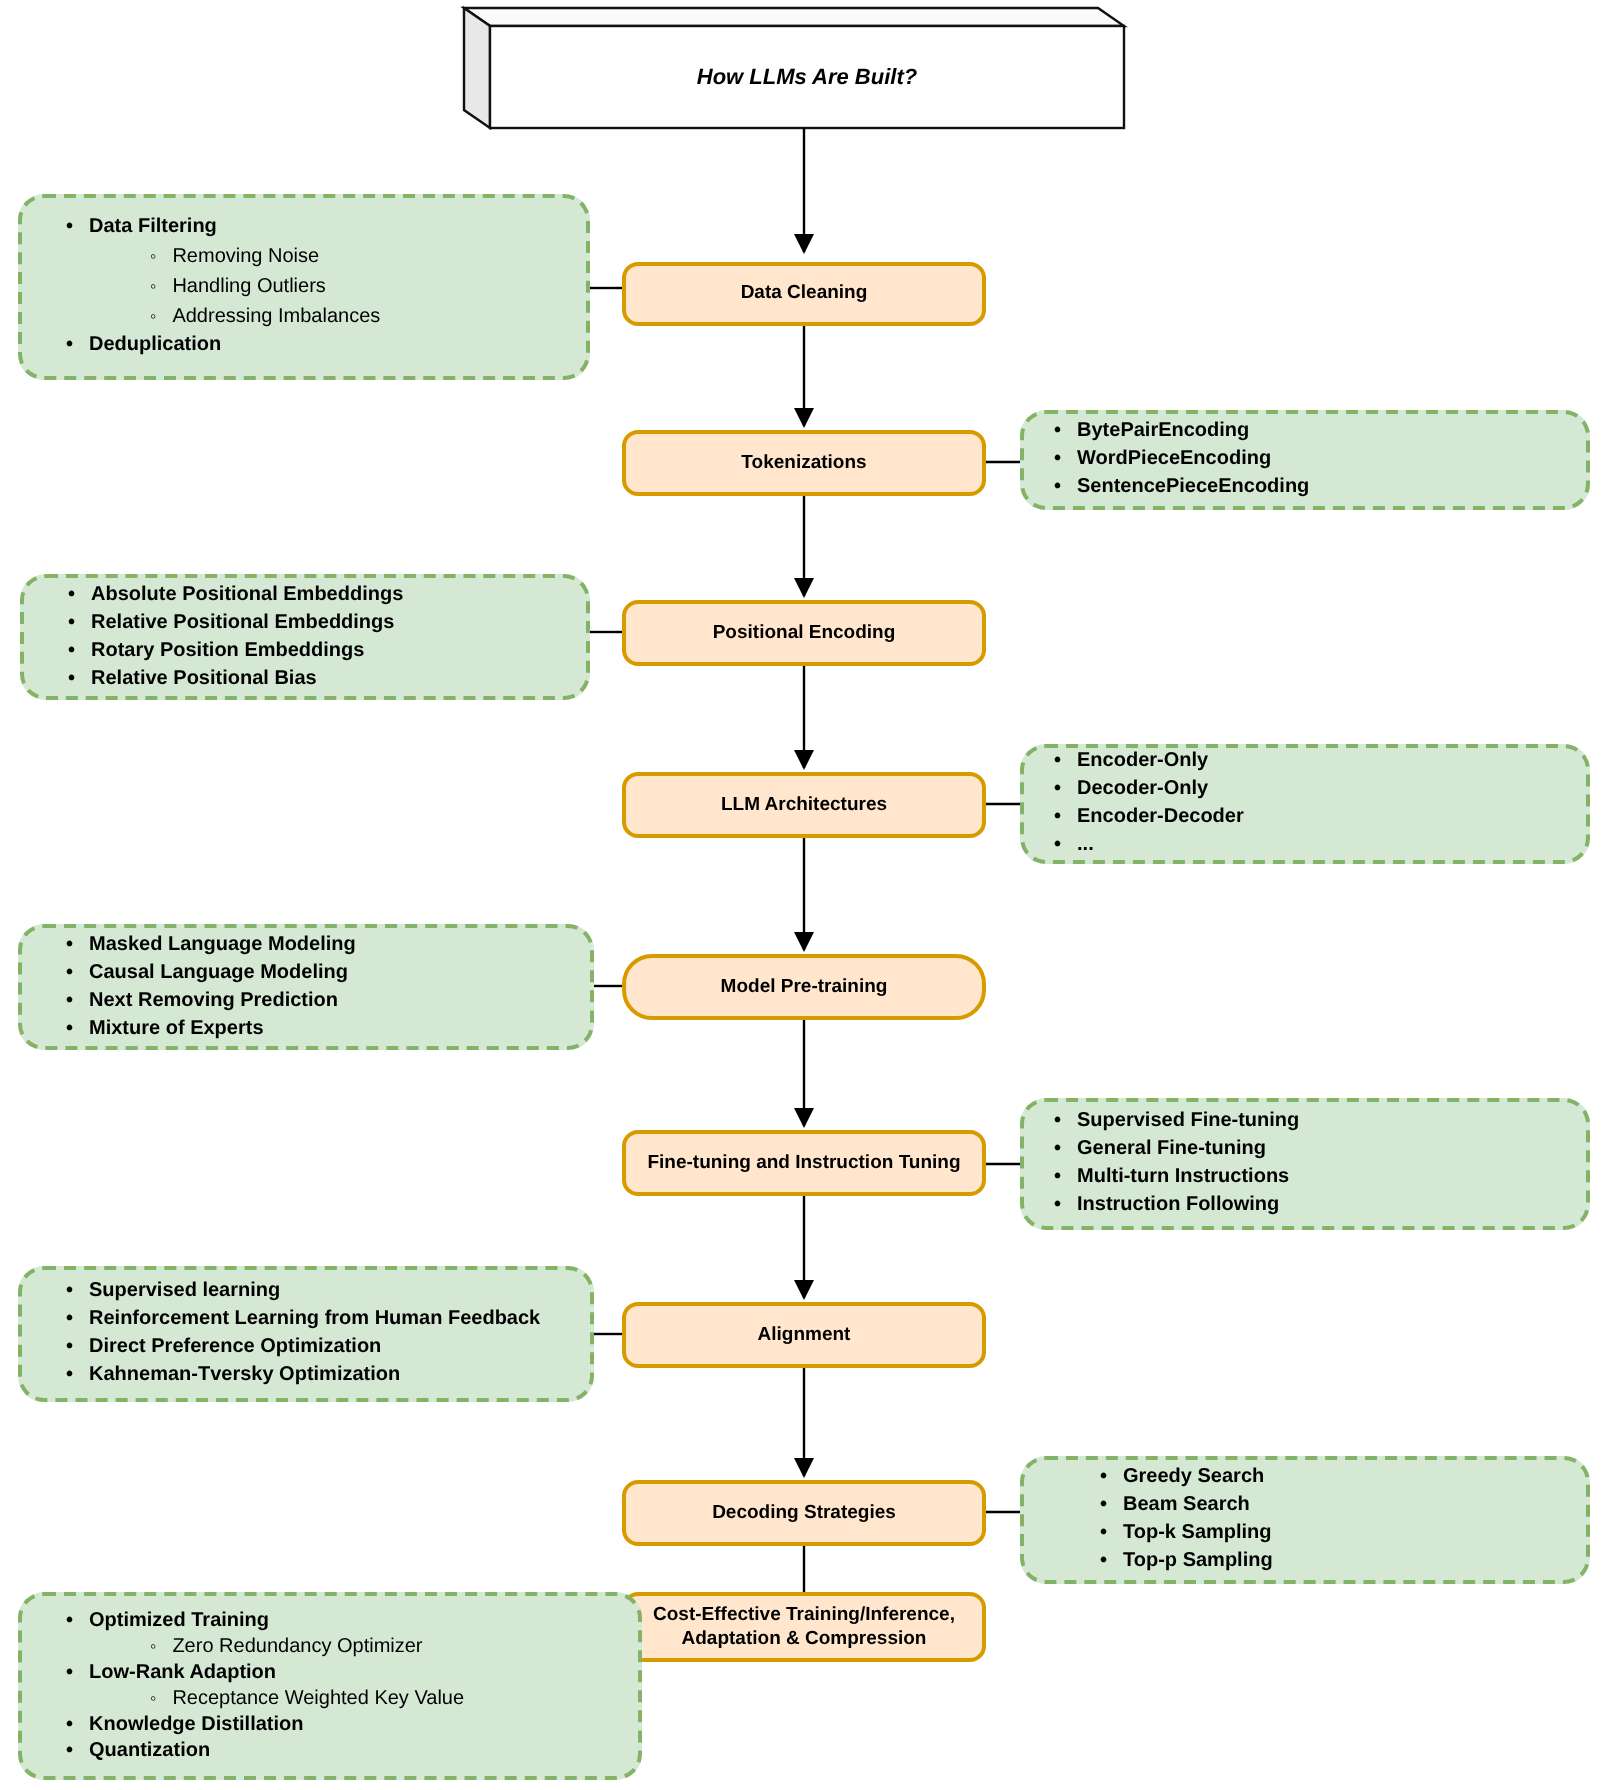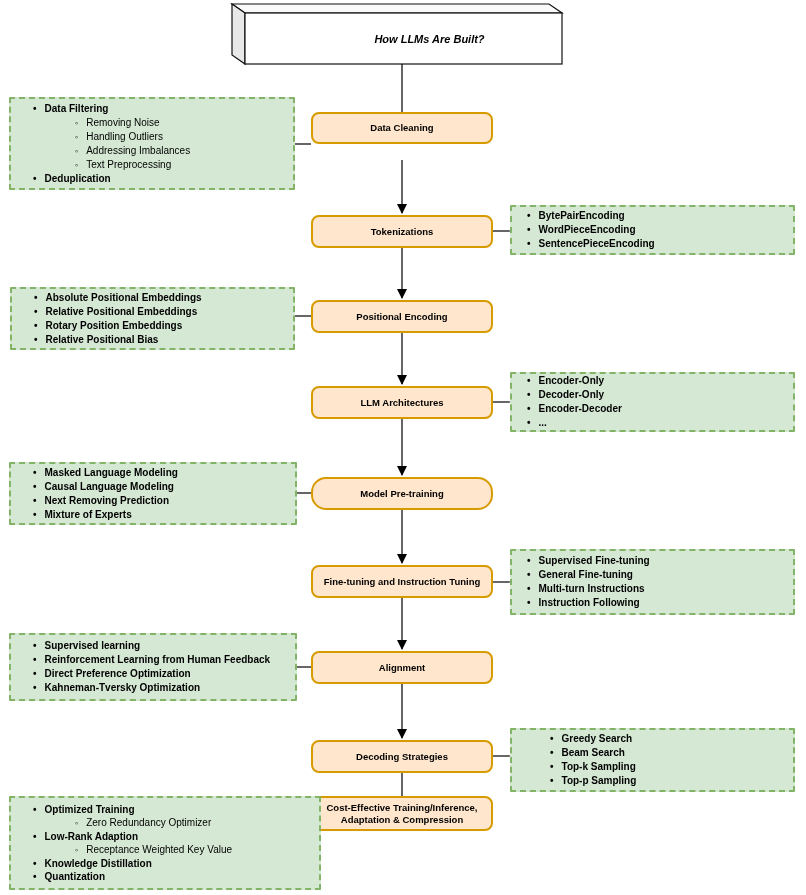--- a/index.html
+++ b/index.html
@@ -2,30 +2,30 @@
 <html><head>
 <meta charset="utf-8">
 <style>
   html,body{margin:0;padding:0;background:#ffffff;}
   body{font-family:"Liberation Sans",sans-serif;color:#000;}
   .canvas{position:relative;width:806px;height:895px;background:#ffffff;overflow:hidden;}
   svg.wires{position:absolute;left:0;top:0;width:806px;height:895px;}
 
   .title3d{position:absolute;left:245px;top:13px;width:317px;height:51px;
     display:flex;align-items:center;justify-content:center;
-    font-size:11px;font-weight:bold;font-style:italic;padding-left:26px;}
+    font-size:11px;font-weight:bold;font-style:italic;}
 
   .step{position:absolute;left:311px;width:182px;height:32px;box-sizing:border-box;
     background:#ffe6cc;border:2px solid #d79b00;border-radius:8px;
     display:flex;flex-direction:column;align-items:center;justify-content:center;
     font-size:9.5px;font-weight:bold;text-align:center;line-height:12px;}
   .step .line{white-space:nowrap;}
 
   .panel{position:absolute;box-sizing:border-box;
-    background:#d5e8d4;border:2px dashed #82b366;border-radius:1px;
+    background:#d5e8d4;border:2px dashed #82b366;border-radius:13px;
     display:flex;flex-direction:column;justify-content:center;
     font-size:10px;font-weight:bold;}
   .panel .li{display:flex;align-items:baseline;line-height:14px;}
   .panel.tight .li{line-height:13px;}
   .li .t{white-space:nowrap;}
   .li.l1{padding-left:22px;}
   .li.l2{padding-left:64px;font-weight:normal;}
   .panel.right .li.l1{padding-left:15px;}
   .li.l1::before{content:"\2022";margin-right:8px;font-weight:bold;}
   .li.l2::before{content:"\25E6";margin-right:8px;font-size:9px;}
@@ -64,21 +64,21 @@
     <line x1="493" y1="402" x2="510" y2="402" stroke="#000" stroke-width="1.2"></line>
     <line x1="295" y1="493" x2="311" y2="493" stroke="#000" stroke-width="1.2"></line>
     <line x1="493" y1="582" x2="510" y2="582" stroke="#000" stroke-width="1.2"></line>
     <line x1="295" y1="667" x2="311" y2="667" stroke="#000" stroke-width="1.2"></line>
     <line x1="493" y1="756" x2="510" y2="756" stroke="#000" stroke-width="1.2"></line>
     <line x1="295" y1="840" x2="311" y2="840" stroke="#000" stroke-width="1.2"></line>
   </svg>
 
   <div class="title3d">How LLMs Are Built?</div>
 
-  <div class="step" style="top:112px;">
+  <div class="step" style="top:131px;">
     <span class="line">Data Cleaning</span>
   </div>
   <div class="step" style="top:215px;height:33px;">
     <span class="line">Tokenizations</span>
   </div>
   <div class="step" style="top:300px;height:33px;">
     <span class="line">Positional Encoding</span>
   </div>
   <div class="step" style="top:386px;height:33px;">
     <span class="line">LLM Architectures</span>
@@ -106,23 +106,20 @@
       </div>
     <div class="li l2">
         <span class="t">Removing Noise</span>
       </div>
     <div class="li l2">
         <span class="t">Handling Outliers</span>
       </div>
     <div class="li l2">
         <span class="t">Addressing Imbalances</span>
       </div>
-    <div class="li l2">
-        <span class="t">Text Preprocessing</span>
-      </div>
     <div class="li l1">
         <span class="t">Deduplication</span>
       </div>
   </div>
 
   <div class="panel right" style="left:510px;top:205px;width:285px;height:50px;">
     <div class="li l1">
         <span class="t">BytePairEncoding</span>
       </div>
     <div class="li l1">

